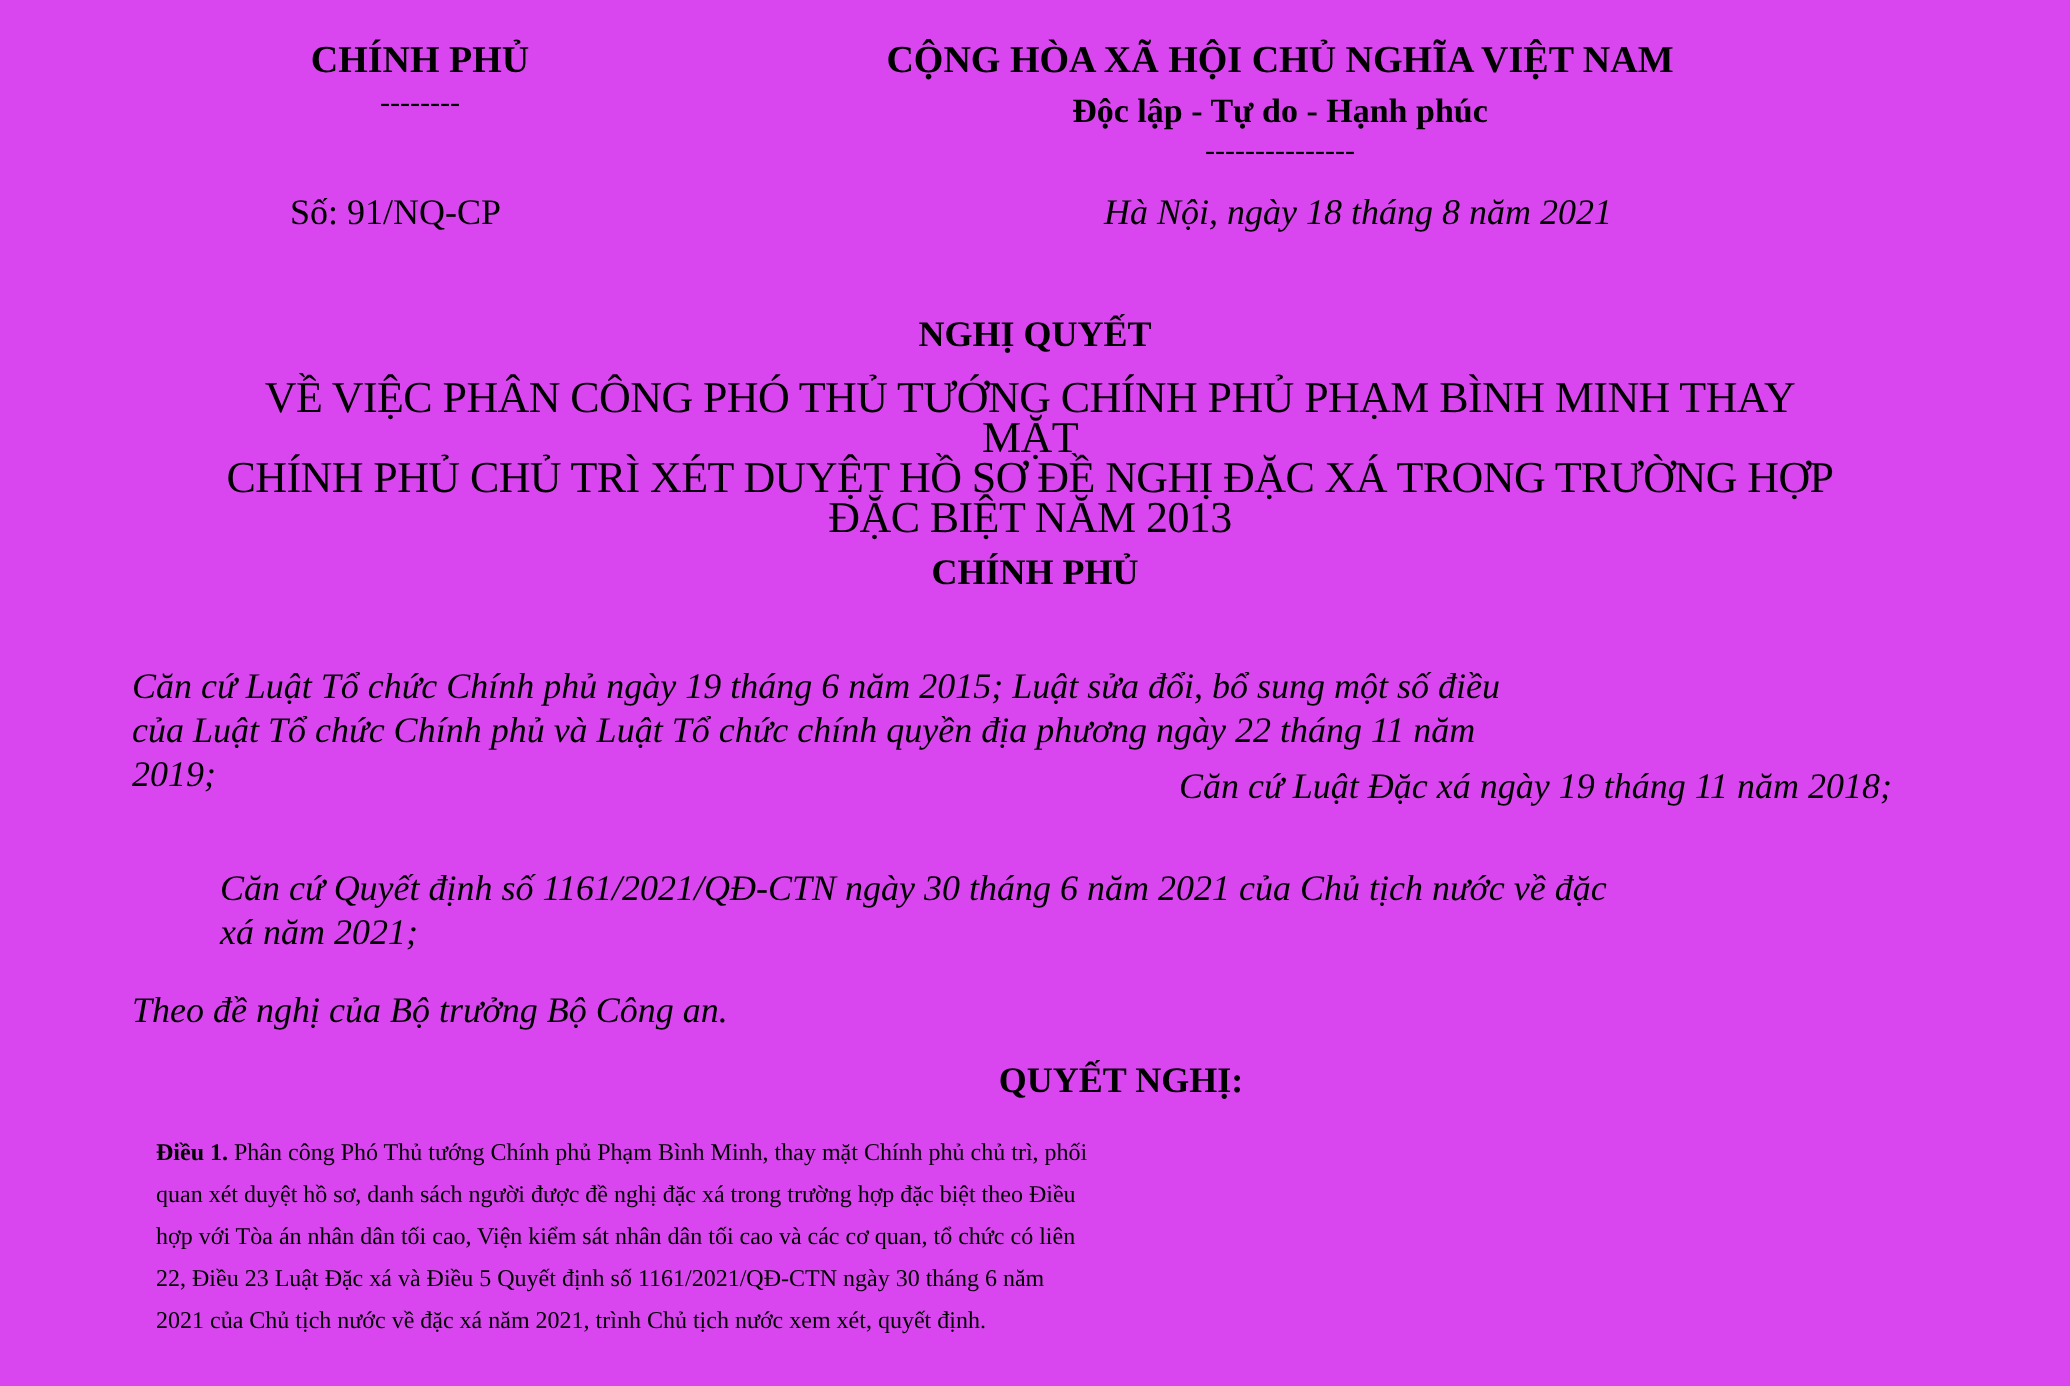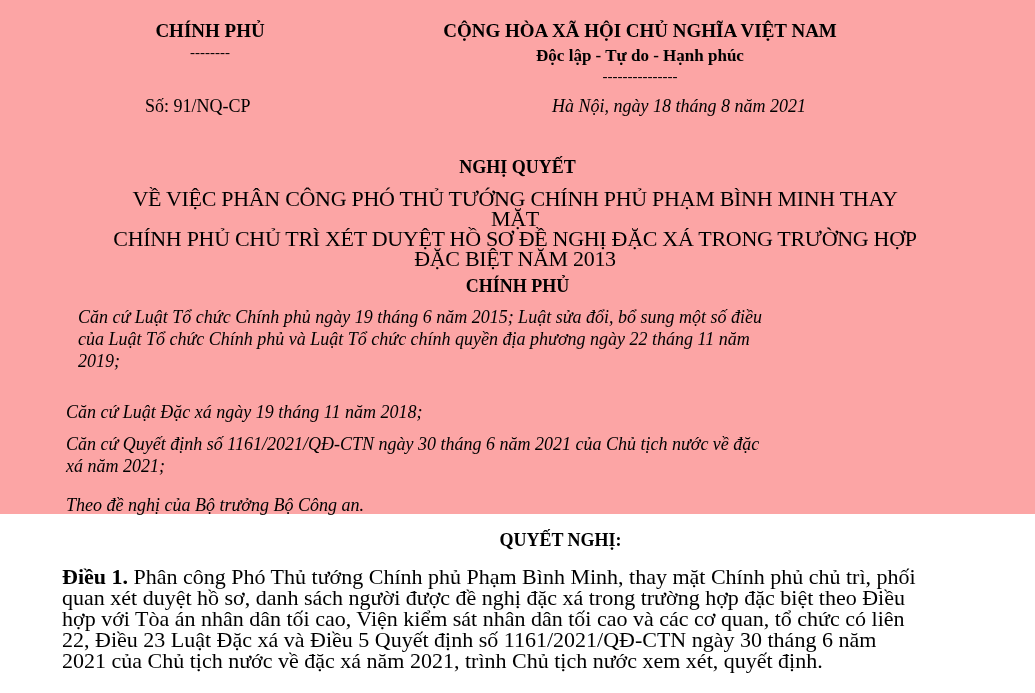--- a/index.html
+++ b/index.html
@@ -11,22 +11,22 @@
       width: 1035px;
       height: 693px;
       overflow: hidden;
       position: relative;
       font-family: "Liberation Serif", "DejaVu Serif", serif;
       color: #000000;
     }
     .page {
       position: absolute;
       left: 0; top: 0;
-      width: 1035px; height: 514px;
-      background: #fca5a5;
+      width: 1035px; height: 693px;
+      background: #d946ef;
     }
     .abs { position: absolute; white-space: nowrap; }
     .center { text-align: center; }
     .bold { font-weight: bold; }
     .italic { font-style: italic; }
 
     
     .org-name { left: 110px; top: 20px; width: 200px; font-size: 19px; }
     .org-dash { left: 110px; top: 44px; width: 200px; font-size: 15px; letter-spacing: 0px; }
     .doc-number { left: 145px; top: 96px; font-size: 18px; }
@@ -45,30 +45,30 @@
       letter-spacing: -0.3px;
     }
     .issuer { left: 0; top: 276px; width: 1035px; font-size: 18px; }
 
     
     .preamble {
       left: 66px; width: 880px;
       font-size: 18px; line-height: 22px;
       white-space: normal;
     }
-    .p1 { top: 306px; margin-left: 12px; }
-    .p2 { top: 401px; }
-    .p3 { top: 433px; }
+    .p1 { top: 332px; }
+    .p2 { top: 382px; text-align: right; }
+    .p3 { top: 433px; margin-left: 44px; }
     .p4 { top: 494px; }
 
     .decides { left: 0; top: 530px; width: 1035px; font-size: 18px; padding-left: 43px; }
 
     .article {
-      left: 62px; top: 566px; width: 880px;
-      font-size: 22px; line-height: 21px;
+      left: 78px; top: 566px; width: 880px;
+      font-size: 12px; line-height: 21px;
       white-space: normal;
     }
     .article-line { display: block; white-space: nowrap; }
   </style>
 </head>
 <body>
 
 <div class="page">
 
   <div class="abs center bold org-name">CHÍNH PHỦ</div>

